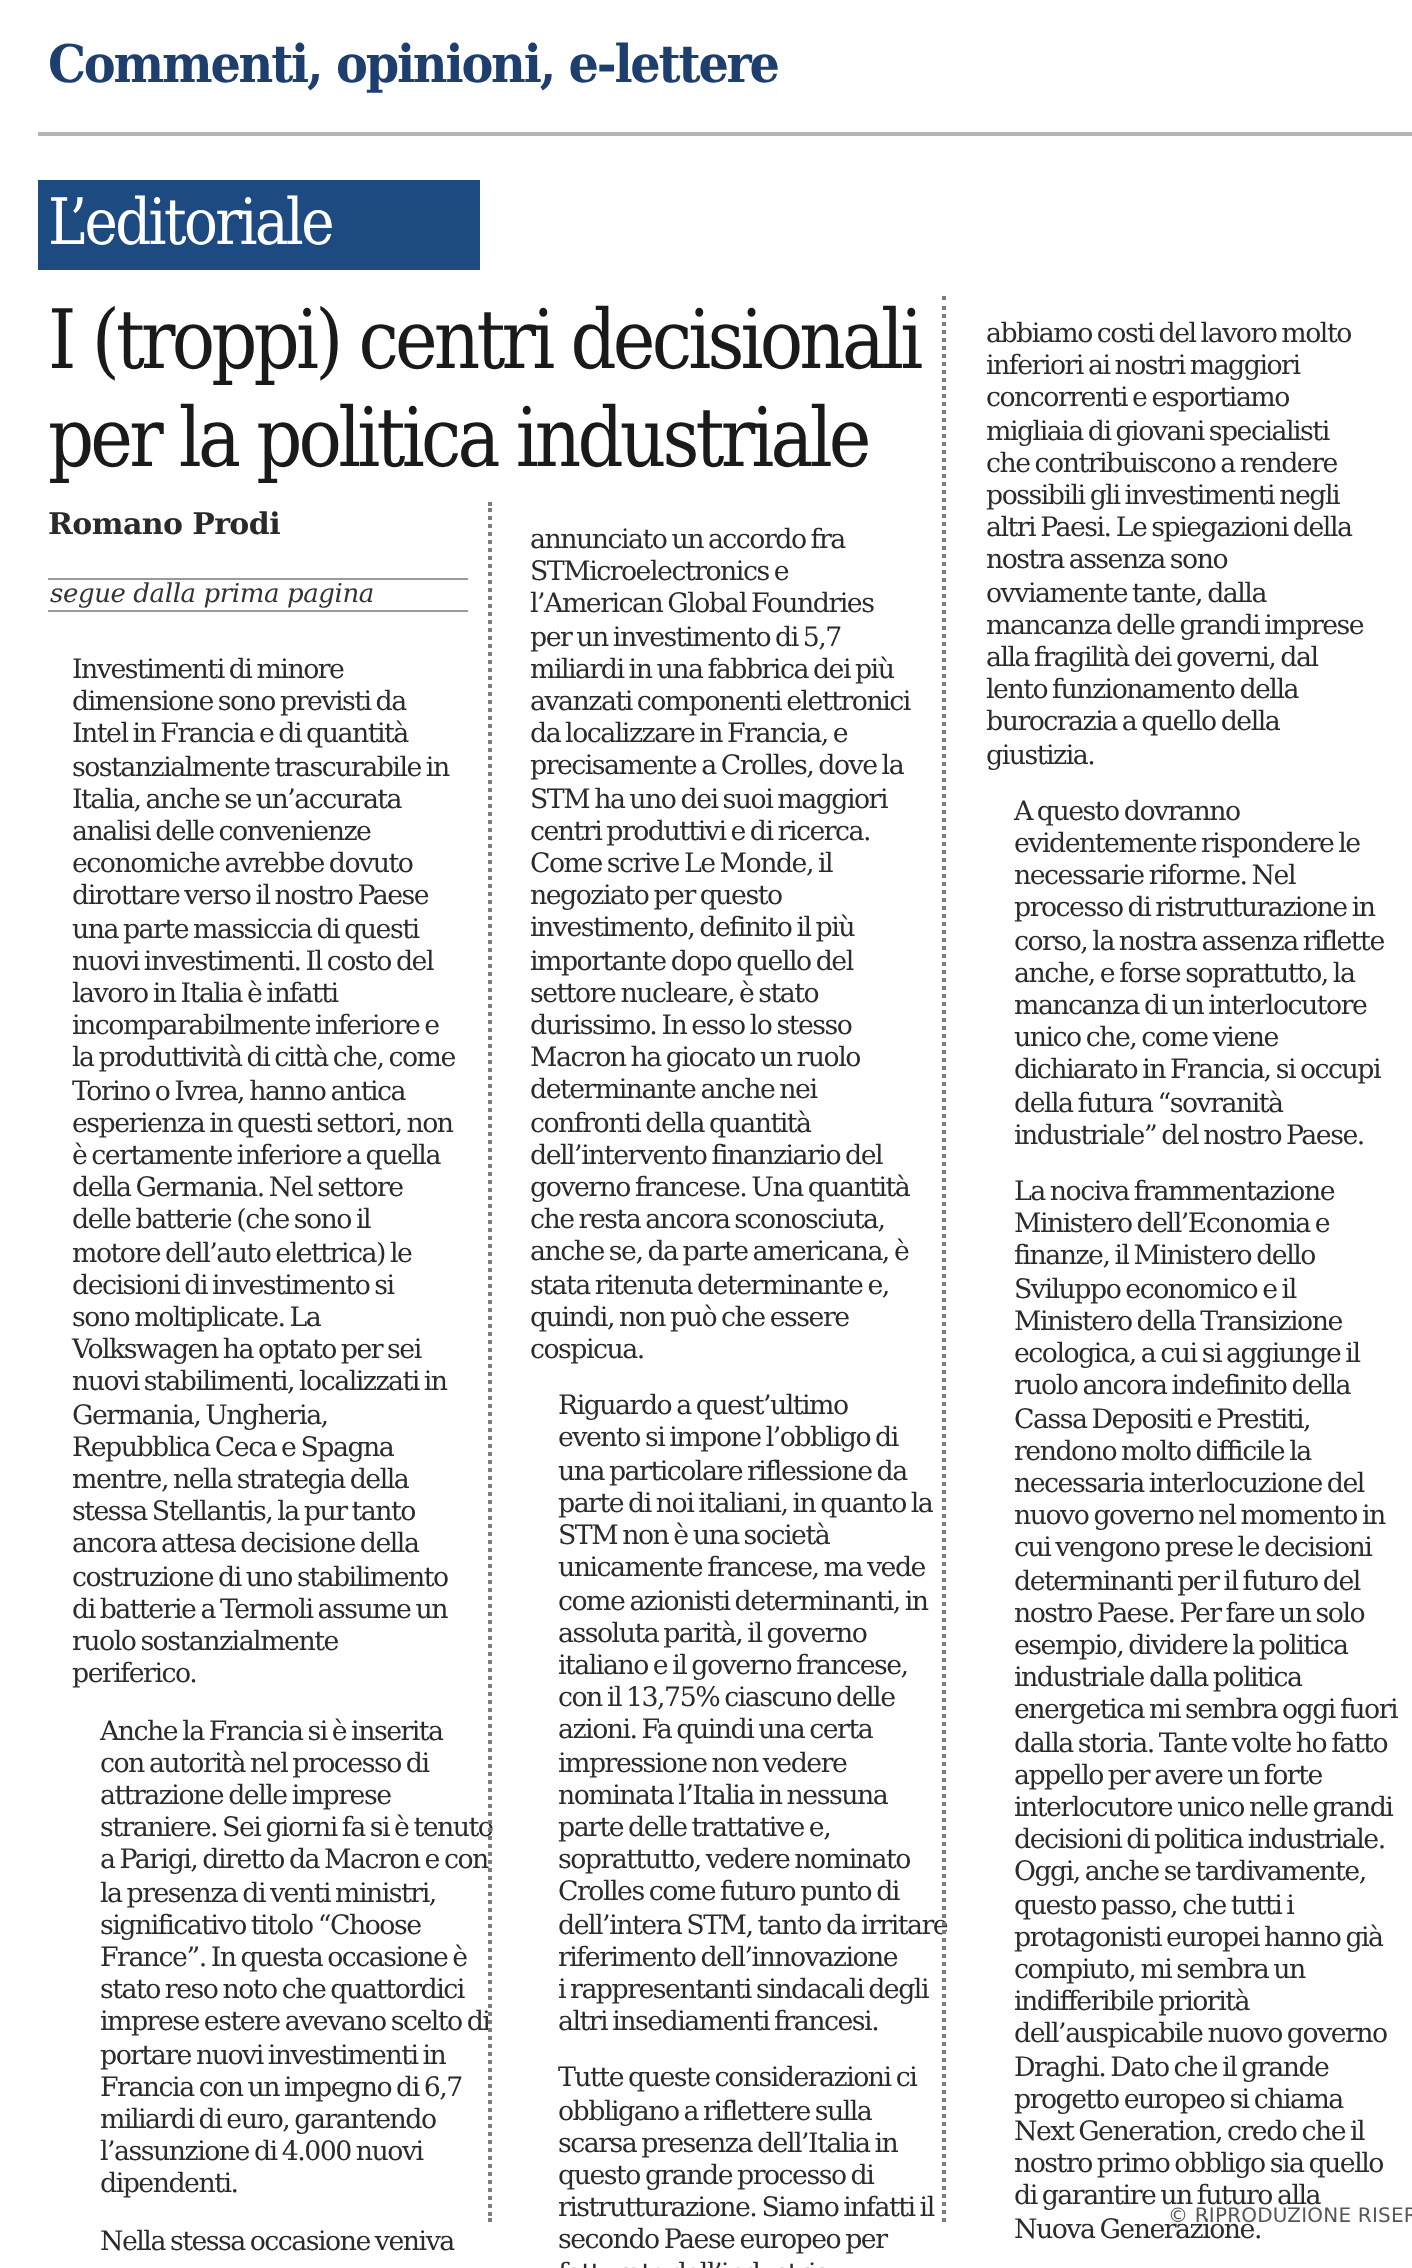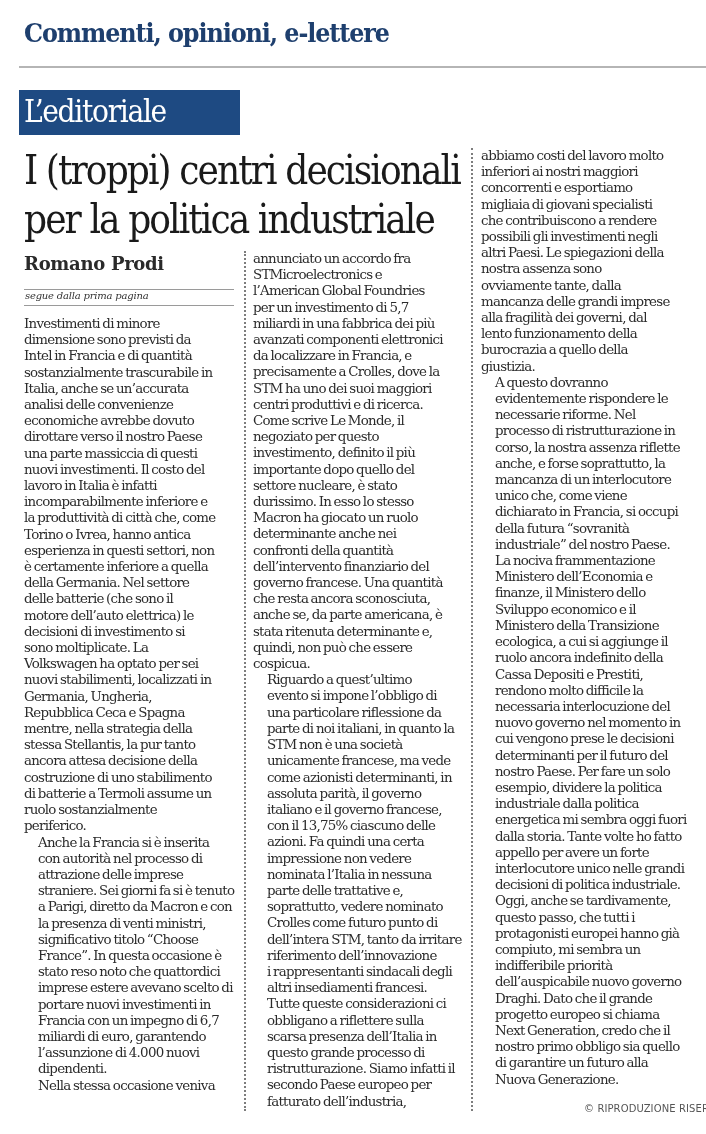--- a/index.html
+++ b/index.html
@@ -28,36 +28,36 @@
     transform: scaleX(0.88); transform-origin: left top;
   }
   .headline {
     position: absolute; left: 24px; top: 146px; width: 450px;
     font-family: "DejaVu Serif", serif; font-size: 41px; line-height: 49px;
     color: #1a1a1a; letter-spacing: -2.2px; margin: 0; font-weight: normal;
   }
   .headline .hl-line { display: block; white-space: nowrap; transform: scaleX(0.88); transform-origin: left top; }
   .byline {
     position: absolute; left: 24px; top: 253px;
-    font-family: "DejaVu Serif", serif; font-weight: bold; font-size: 18px;
+    font-family: "DejaVu Serif", serif; font-weight: bold; font-size: 15px;
     color: #2a2a2a; letter-spacing: -0.3px;
   }
   .rule-a { position: absolute; left: 24px; top: 289px; width: 210px; border-top: 1px solid #9a9a9a; }
   .rule-b { position: absolute; left: 24px; top: 305px; width: 210px; border-top: 1px solid #9a9a9a; }
   .segue {
     position: absolute; left: 25px; top: 290px;
-    font-family: "DejaVu Serif", serif; font-style: italic; font-size: 10px;
+    font-family: "DejaVu Serif", serif; font-style: italic; font-size: 13px;
     color: #333; letter-spacing: -0.2px; text-align: center;
   }
   .col {
     position: absolute; font-family: "DejaVu Serif", serif;
     font-size: 13.4px; line-height: 16.2px; color: #2b2b2b;
     letter-spacing: -0.75px; word-spacing: -1px;
   }
-  .col p { margin: 0; text-indent: 0; }
+  .col p { margin: 12px; text-indent: 0; }
   .col p.indent { text-indent: 14px; }
   .col p .ln { display: block; white-space: nowrap; }
   .col1 { left: 24px; top: 316px; width: 212px; }
   .col2 { left: 253px; top: 251px; width: 212px; }
   .col3 { left: 481px; top: 148px; width: 222px; }
   .divider { position: absolute; width: 0; border-left: 2px dotted #7d7d7d; }
   .div1 { left: 244px; top: 251px; height: 860px; }
   .div2 { left: 471px; top: 148px; height: 963px; }
   .copyright {
     position: absolute; left: 584px; top: 1103px;

